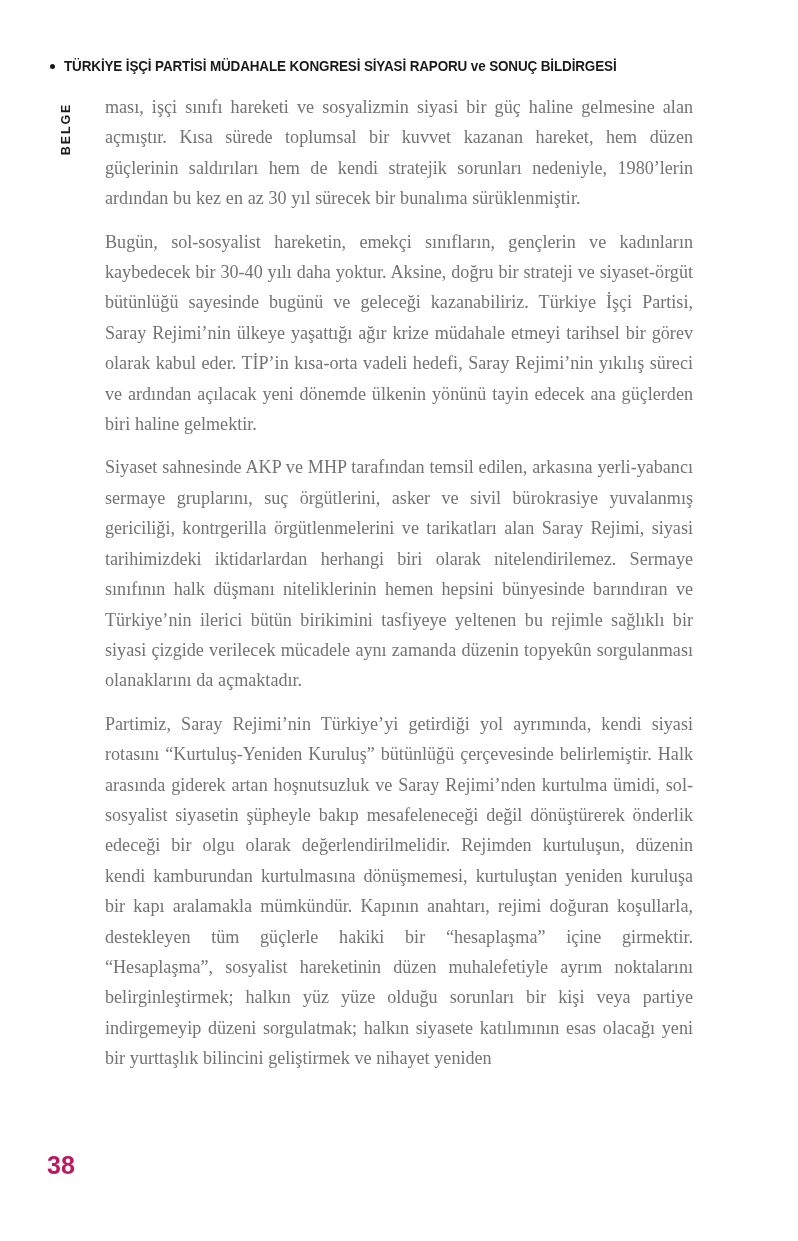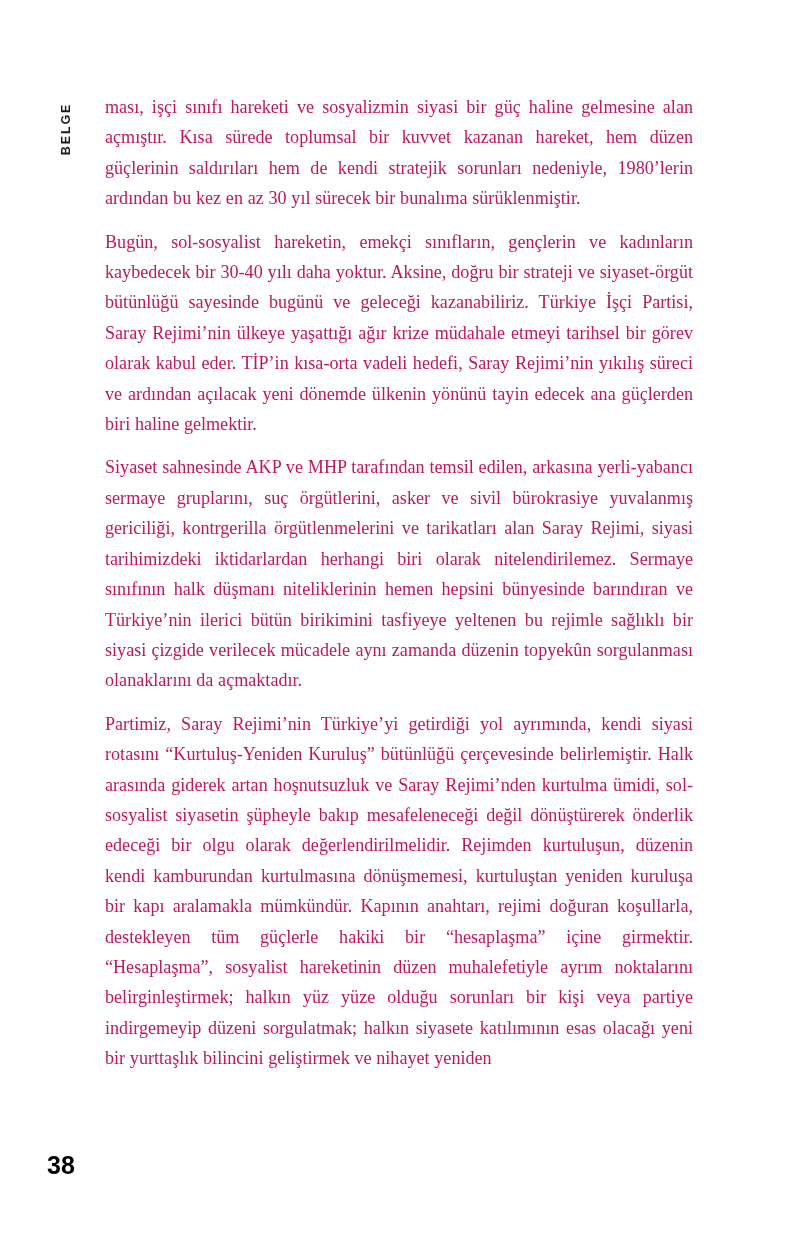--- a/index.html
+++ b/index.html
@@ -89,44 +89,48 @@
     width: 588px;
   }
   .para {
     font-family: "Liberation Serif", "DejaVu Serif", serif;
     font-size: 18.1px;
     line-height: 30.4px;
     text-align: justify;
     text-justify: inter-word;
     hyphens: manual;
     margin: 0 0 13px 0;
-    color: #be185d;
+    color: #737373;
     letter-spacing: 0.01px;
     word-spacing: 0.2px;
   }
   .para:last-child { margin-bottom: 16px; }
 
   
   .folio {
     position: absolute;
     left: 47px;
     top: 1153px;
     font-family: "Liberation Sans", "DejaVu Sans", sans-serif;
     font-weight: 700;
     font-size: 25px;
-    color: #000000;
+    color: #be185d;
     line-height: 1;
     letter-spacing: 0.2px;
   }
 </style>
 </head>
 <body>
 
 <div class="page">
 
+  <div class="running-head">
+    <span class="head-bullet"></span>
+    <span class="head-text">TÜRKİYE İŞÇİ PARTİSİ MÜDAHALE KONGRESİ SİYASİ RAPORU ve SONUÇ BİLDİRGESİ</span>
+  </div>
 
   <div class="side-tab">
     <span class="side-tab-label">BELGE</span>
   </div>
 
   <div class="text-column">
     <p class="para">ması, işçi sınıfı hareketi ve sosyalizmin siyasi bir güç haline gelmesine alan açmıştır. Kısa sürede toplumsal bir kuvvet kazanan hareket, hem düzen güçlerinin saldırıları hem de kendi stratejik sorunları nedeniyle, 1980’lerin ardından bu kez en az 30 yıl sürecek bir bunalıma sürüklenmiştir.</p>
     <p class="para">Bugün, sol-sosyalist hareketin, emekçi sınıfların, gençlerin ve kadınların kaybedecek bir 30-40 yılı daha yoktur. Aksine, doğru bir strateji ve siyaset-örgüt bütünlüğü sayesinde bugünü ve geleceği kazanabiliriz. Türkiye İşçi Partisi, Saray Rejimi’nin ülkeye yaşattığı ağır krize müdahale etmeyi tarihsel bir görev olarak kabul eder. TİP’in kısa-orta vadeli hedefi, Saray Rejimi’nin yıkılış süreci ve ardından açılacak yeni dönemde ülkenin yönünü tayin edecek ana güçlerden biri haline gelmektir.</p>
     <p class="para">Siyaset sahnesinde AKP ve MHP tarafından temsil edilen, arkasına yerli-yabancı sermaye gruplarını, suç örgütlerini, asker ve sivil bürokrasiye yuvalanmış gericiliği, kontrgerilla örgütlenmelerini ve tarikatları alan Saray Rejimi, siyasi tarihimizdeki iktidarlardan herhangi biri olarak nitelendirilemez. Sermaye sınıfının halk düşmanı niteliklerinin hemen hepsini bünyesinde barındıran ve Türkiye’nin ilerici bütün birikimini tasfiyeye yeltenen bu rejimle sağlıklı bir siyasi çizgide verilecek mücadele aynı zamanda düzenin topyekûn sorgulanması olanaklarını da açmaktadır.</p>
     <p class="para">Partimiz, Saray Rejimi’nin Türkiye’yi getirdiği yol ayrımında, kendi siyasi rotasını “Kurtuluş-Yeniden Kuruluş” bütünlüğü çerçevesinde belirlemiştir. Halk arasında giderek artan hoşnutsuzluk ve Saray Rejimi’nden kurtulma ümidi, sol-sosyalist siyasetin şüpheyle bakıp mesafeleneceği değil dönüştürerek önderlik edeceği bir olgu olarak değerlendirilmelidir. Rejimden kurtuluşun, düzenin kendi kamburundan kurtulmasına dönüşmemesi, kurtuluştan yeniden kuruluşa bir kapı aralamakla mümkündür. Kapının anahtarı, rejimi doğuran koşullarla, destekleyen tüm güçlerle hakiki bir “hesaplaşma” içine girmektir. “Hesaplaşma”, sosyalist hareketinin düzen muhalefetiyle ayrım noktalarını belirginleştirmek; halkın yüz yüze olduğu sorunları bir kişi veya partiye indirgemeyip düzeni sorgulatmak; halkın siyasete katılımının esas olacağı yeni bir yurttaşlık bilincini geliştirmek ve nihayet yeniden</p>

